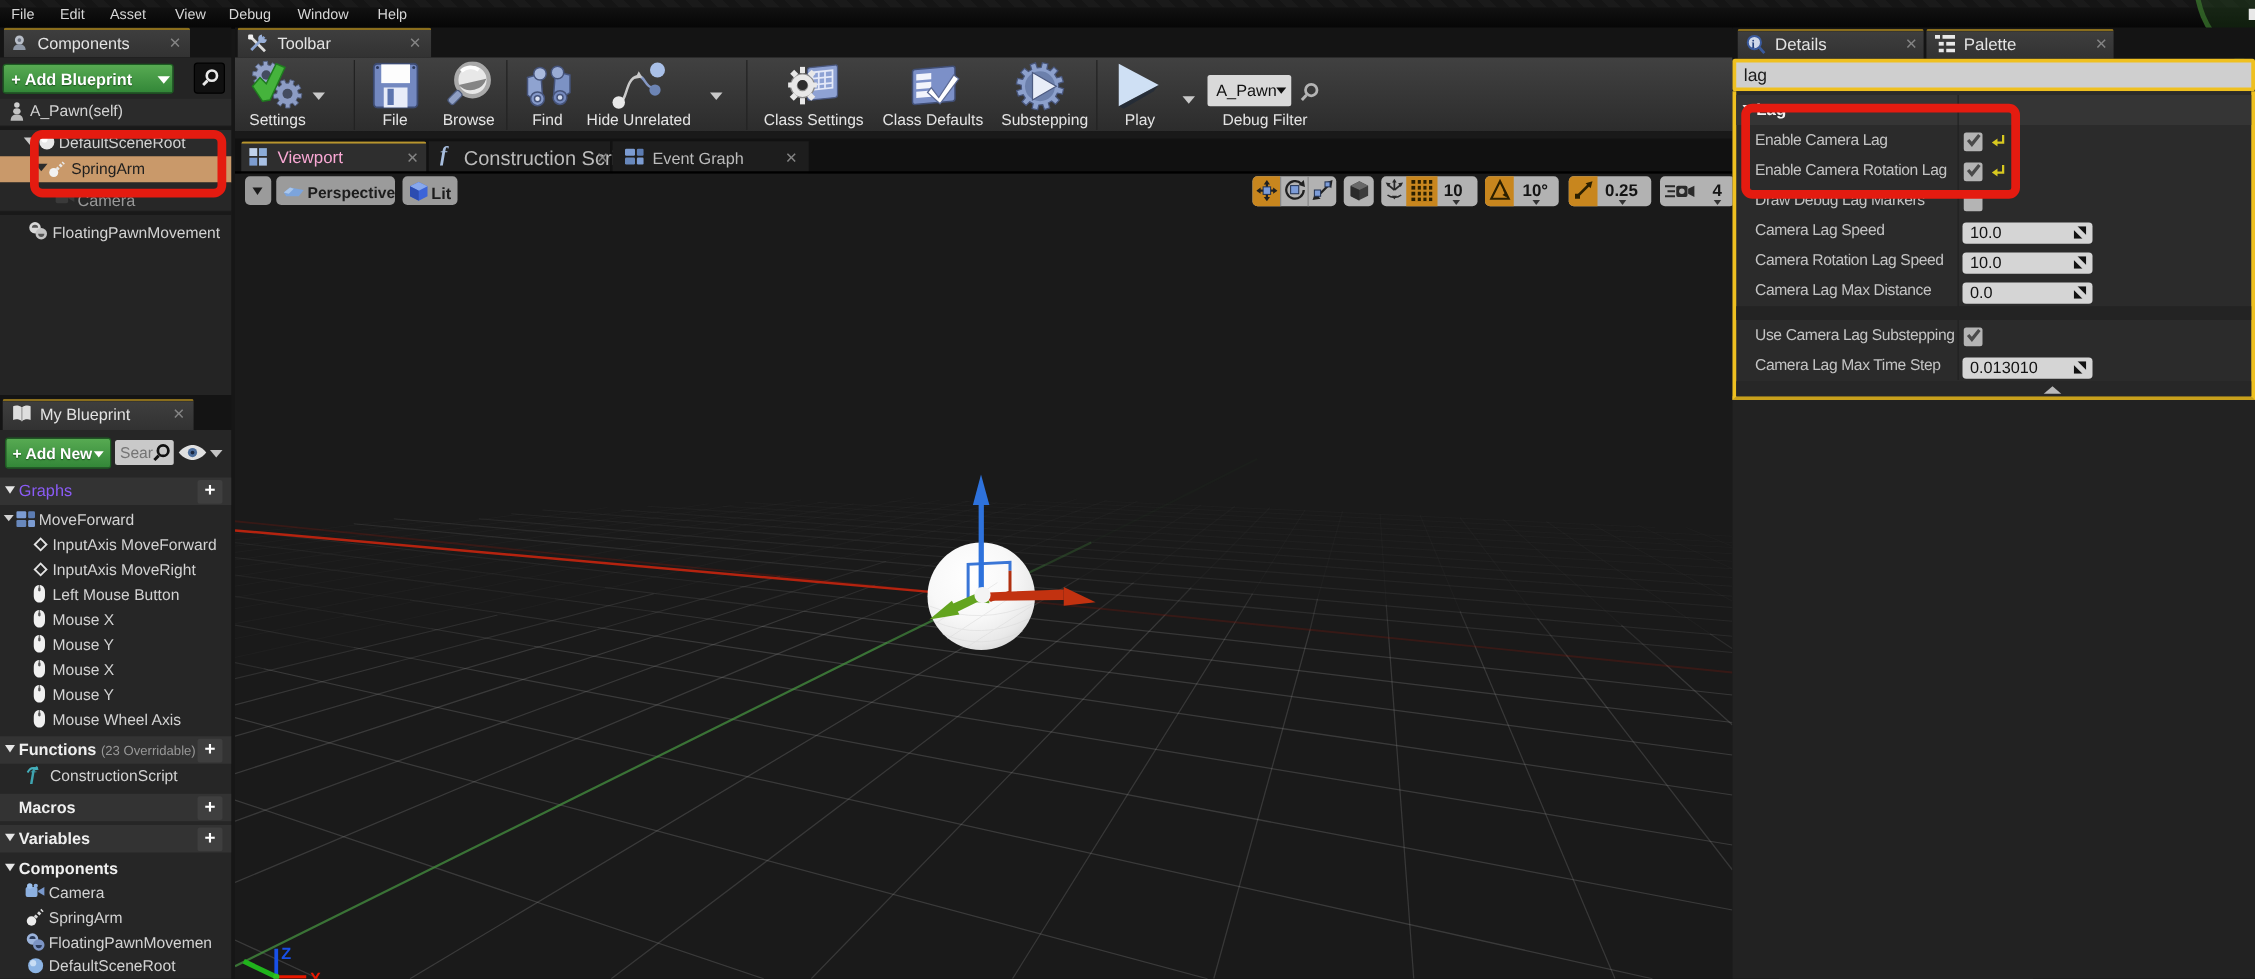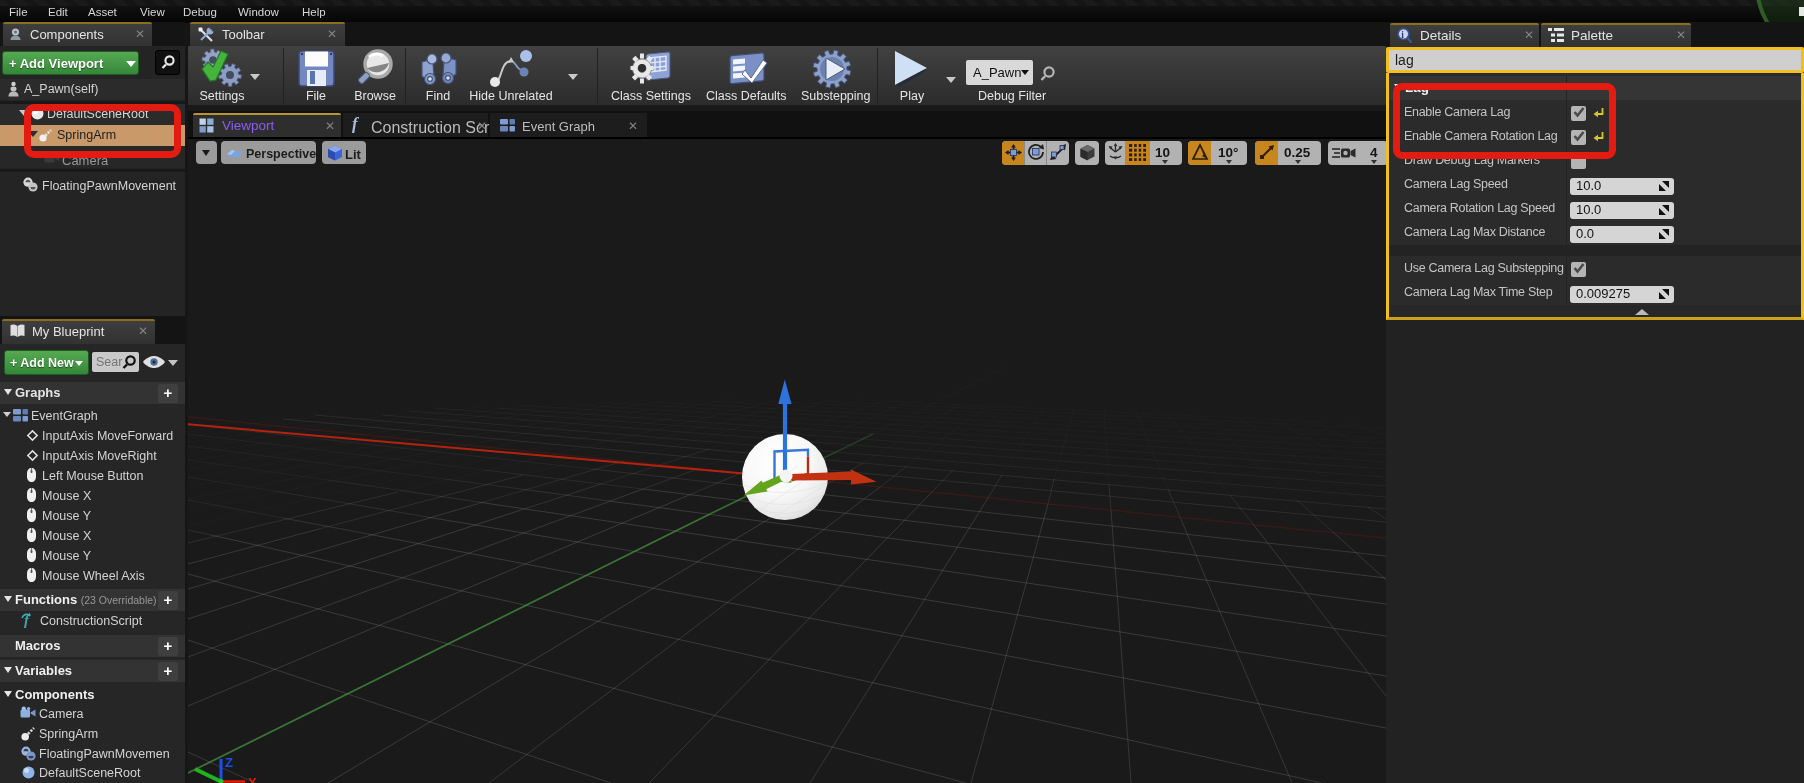--- a/index.html
+++ b/index.html
@@ -39,21 +39,21 @@
 <svg class="ab" style="left:8px;top:27px" width="15" height="15" viewBox="0 0 15 15">
     <circle cx="7.5" cy="5" r="3.6" fill="#b9bfc9"></circle>
     <circle cx="7.5" cy="5" r="1.5" fill="#6b7280"></circle>
     <path d="M2.5 13c0-3 2.2-4.6 5-4.6s5 1.6 5 4.6z" fill="#8f98a6"></path>
   </svg>
 <div class="ab" style="left:30px;top:27px;color:#e3e3e3;font-size:13px">Components</div>
 <div class="tabx" style="left:135px;top:27px">✕</div>
 <div class="ab" style="left:0;top:46px;width:185px;height:270px;background:#242424"></div>
 
 <div class="ab" style="left:2px;top:51px;width:137px;height:24px;background:linear-gradient(#57aa52,#338738);border:1px solid #1d5c22;border-radius:3px"></div>
-<div class="ab" style="left:9px;top:56px;color:#fff;font-weight:bold;font-size:13px;text-shadow:0 1px 1px #1a4d1a">+ Add Viewport</div>
+<div class="ab" style="left:9px;top:56px;color:#fff;font-weight:bold;font-size:13px;text-shadow:0 1px 1px #1a4d1a">+ Add Blueprint</div>
 <div class="tri" style="left:126px;top:61px;border-left:5px solid transparent;border-right:5px solid transparent;border-top:6px solid #fff"></div>
 <div class="ab" style="left:155px;top:50px;width:25px;height:25px;background:#101010;border:1px solid #000;border-radius:3px"></div>
 <svg class="ab" style="left:160px;top:54px" width="16" height="16" viewBox="0 0 16 16">
     <circle cx="9.5" cy="6.5" r="4.1" fill="none" stroke="#e8e8e8" stroke-width="2.1"></circle>
     <line x1="6" y1="10.5" x2="2.5" y2="14" stroke="#e8e8e8" stroke-width="2.3"></line>
   </svg>
 
 <div class="ab" style="left:0;top:79px;width:185px;height:21px;background:#2b2b2b"></div>
 <svg class="ab" style="left:7px;top:81px" width="13" height="17" viewBox="0 0 13 17">
     <circle cx="6.5" cy="3" r="2.2" fill="#cfcfcf"></circle>
@@ -116,30 +116,30 @@
   </svg>
 <svg class="ab" style="left:142px;top:355px" width="24" height="14" viewBox="0 0 24 14">
     <path d="M1 7C4.5 2 10 1 12 1s7.5 1 11 6C19.5 12 14 13 12 13S4.5 12 1 7z" fill="#e0e0e0"></path>
     <circle cx="12" cy="7" r="3.7" fill="#4d6e9c"></circle>
     <circle cx="12" cy="7" r="1.5" fill="#1c2840"></circle>
   </svg>
 <div class="tri" style="left:168px;top:360px;border-left:5px solid transparent;border-right:5px solid transparent;border-top:6px solid #c4c4c4"></div>
 
 <div class="hdr" style="top:382px"></div>
 <div class="tri" style="left:4px;top:389px;border-left:4.5px solid transparent;border-right:4.5px solid transparent;border-top:6px solid #e6e6e6"></div>
-<div class="ab" style="left:15px;top:385px;color:#e5e5e5;font-weight:bold;font-size:13px">Graphs</div>
+<div class="ab" style="left:15px;top:385px;color:#8b5cf6;font-weight:normal;font-size:13px">Graphs</div>
 <div class="plus" style="left:158px;top:384px">+</div>
 <div class="tri" style="left:3px;top:412px;border-left:4px solid transparent;border-right:4px solid transparent;border-top:5px solid #d0d0d0"></div>
 <svg class="ab" style="left:13px;top:408px" width="15" height="15" viewBox="0 0 15 15">
     <rect x="0" y="1" width="8" height="5.5" rx="1" fill="#7c9cd2"></rect>
     <rect x="9.5" y="1" width="5.5" height="5.5" rx="1" fill="#5c7cb2"></rect>
     <rect x="0" y="8" width="8" height="5.5" rx="1" fill="#6888bc"></rect>
     <rect x="9.5" y="8" width="5.5" height="5.5" rx="1" fill="#7c9cd2"></rect>
   </svg>
-<div class="row" style="left:31px;top:409px">EventGraph</div>
+<div class="row" style="left:31px;top:409px">MoveForward</div>
 <svg class="ab" style="left:26px;top:429px" width="13" height="13" viewBox="0 0 13 13">
     <rect x="3.2" y="3.2" width="6.6" height="6.6" fill="none" stroke="#e2e2e2" stroke-width="1.5" transform="rotate(45 6.5 6.5)"></rect>
   </svg>
 <div class="row" style="left:42px;top:429px">InputAxis MoveForward</div>
 <svg class="ab" style="left:26px;top:449px" width="13" height="13" viewBox="0 0 13 13">
     <rect x="3.2" y="3.2" width="6.6" height="6.6" fill="none" stroke="#e2e2e2" stroke-width="1.5" transform="rotate(45 6.5 6.5)"></rect>
   </svg>
 <div class="row" style="left:42px;top:449px">InputAxis MoveRight</div>
 <svg class="ab" style="left:25px;top:467px" width="13" height="16" viewBox="0 0 13 16">
     <path d="M2 6.5C2 3 4 1 6.5 1S11 3 11 6.5v3C11 13 9 15 6.5 15S2 13 2 9.5z" fill="#f0f0f0"></path>
@@ -355,21 +355,21 @@
 <div class="tlab" style="left:976px;width:72px">Debug Filter</div>
 
 <div class="ab" style="left:188px;top:111px;width:1198px;height:28px;background:#111111"></div>
 <div class="ab" style="left:193px;top:113px;width:148px;height:26px;background:#2e2e2e;border-top:2px solid #b8952e;border-radius:2px 2px 0 0"></div>
 <svg class="ab" style="left:199px;top:118px" width="15" height="15" viewBox="0 0 15 15">
     <rect x="0.5" y="0.5" width="6.3" height="6.3" fill="#c0d2ec"></rect>
     <rect x="8.2" y="0.5" width="6.3" height="6.3" fill="#8cacd8"></rect>
     <rect x="0.5" y="8.2" width="6.3" height="6.3" fill="#7c9cd0"></rect>
     <rect x="8.2" y="8.2" width="6.3" height="6.3" fill="#a8c0e4"></rect>
   </svg>
-<div class="ab" style="left:222px;top:118px;color:#8b5cf6;font-size:13.5px">Viewport</div>
+<div class="ab" style="left:222px;top:118px;color:#f9a8d4;font-size:13.5px">Viewport</div>
 <div class="tabx" style="left:325px;top:119px">✕</div>
 <div class="ab" style="left:343px;top:113px;width:146px;height:26px;background:#1d1d1d;border-right:1px solid #111"></div>
 <div class="ab" style="left:352px;top:114px;color:#a8bede;font-size:17px;font-style:italic;font-family:'Liberation Serif',serif;font-weight:bold">f</div>
 <div class="ab" style="left:371px;top:119px;color:#bcbcbc;font-size:16px">Construction Scrip</div>
 <div class="tabx" style="left:477px;top:119px">✕</div>
 <div class="ab" style="left:490px;top:113px;width:158px;height:26px;background:#1d1d1d;border-right:1px solid #111"></div>
 <svg class="ab" style="left:500px;top:118px" width="15" height="15" viewBox="0 0 15 15">
     <rect x="0" y="1" width="8" height="5.5" rx="1" fill="#7c9cd2"></rect>
     <rect x="9.5" y="1" width="5.5" height="5.5" rx="1" fill="#5c7cb2"></rect>
     <rect x="0" y="8" width="8" height="5.5" rx="1" fill="#6888bc"></rect>
@@ -724,21 +724,21 @@
     <polygon points="3,0 10,0 10,7" fill="#111"></polygon>
     <polygon points="0,3 0,10 7,10" fill="#111"></polygon>
   </svg>
 <div class="ab" style="left:1389px;top:245px;width:412px;height:11px;background:#232323"></div>
 <div class="dlab" style="left:1404px;top:261px">Use Camera Lag Substepping</div>
 <div class="cb" style="top:262px"></div>
 <svg class="ab" style="left:1572px;top:261px" width="14" height="14" viewBox="0 0 14 14">
     <path d="M2.5 7l3 3.5L11.5 3" fill="none" stroke="#4a4a4a" stroke-width="2.6"></path>
   </svg>
 <div class="dlab" style="left:1404px;top:285px">Camera Lag Max Time Step</div>
-<div class="vbox" style="top:286px">0.009275</div>
+<div class="vbox" style="top:286px">0.013010</div>
 <svg class="ab" style="left:1659px;top:289px" width="10" height="10" viewBox="0 0 10 10">
     <polygon points="3,0 10,0 10,7" fill="#111"></polygon>
     <polygon points="0,3 0,10 7,10" fill="#111"></polygon>
   </svg>
 <div class="ab" style="left:1389px;top:305px;width:412px;height:12px;background:#272727"></div>
 <div class="tri" style="left:1635px;top:309px;border-left:7px solid transparent;border-right:7px solid transparent;border-bottom:6px solid #b9b9b9"></div>
 
 <div class="ab" style="left:1393px;top:83px;width:223px;height:76px;border:7px solid #e41b10;border-radius:9px"></div>
 
 <div class="ab" style="left:1386px;top:320px;width:418px;height:463px;background:#222222"></div>

